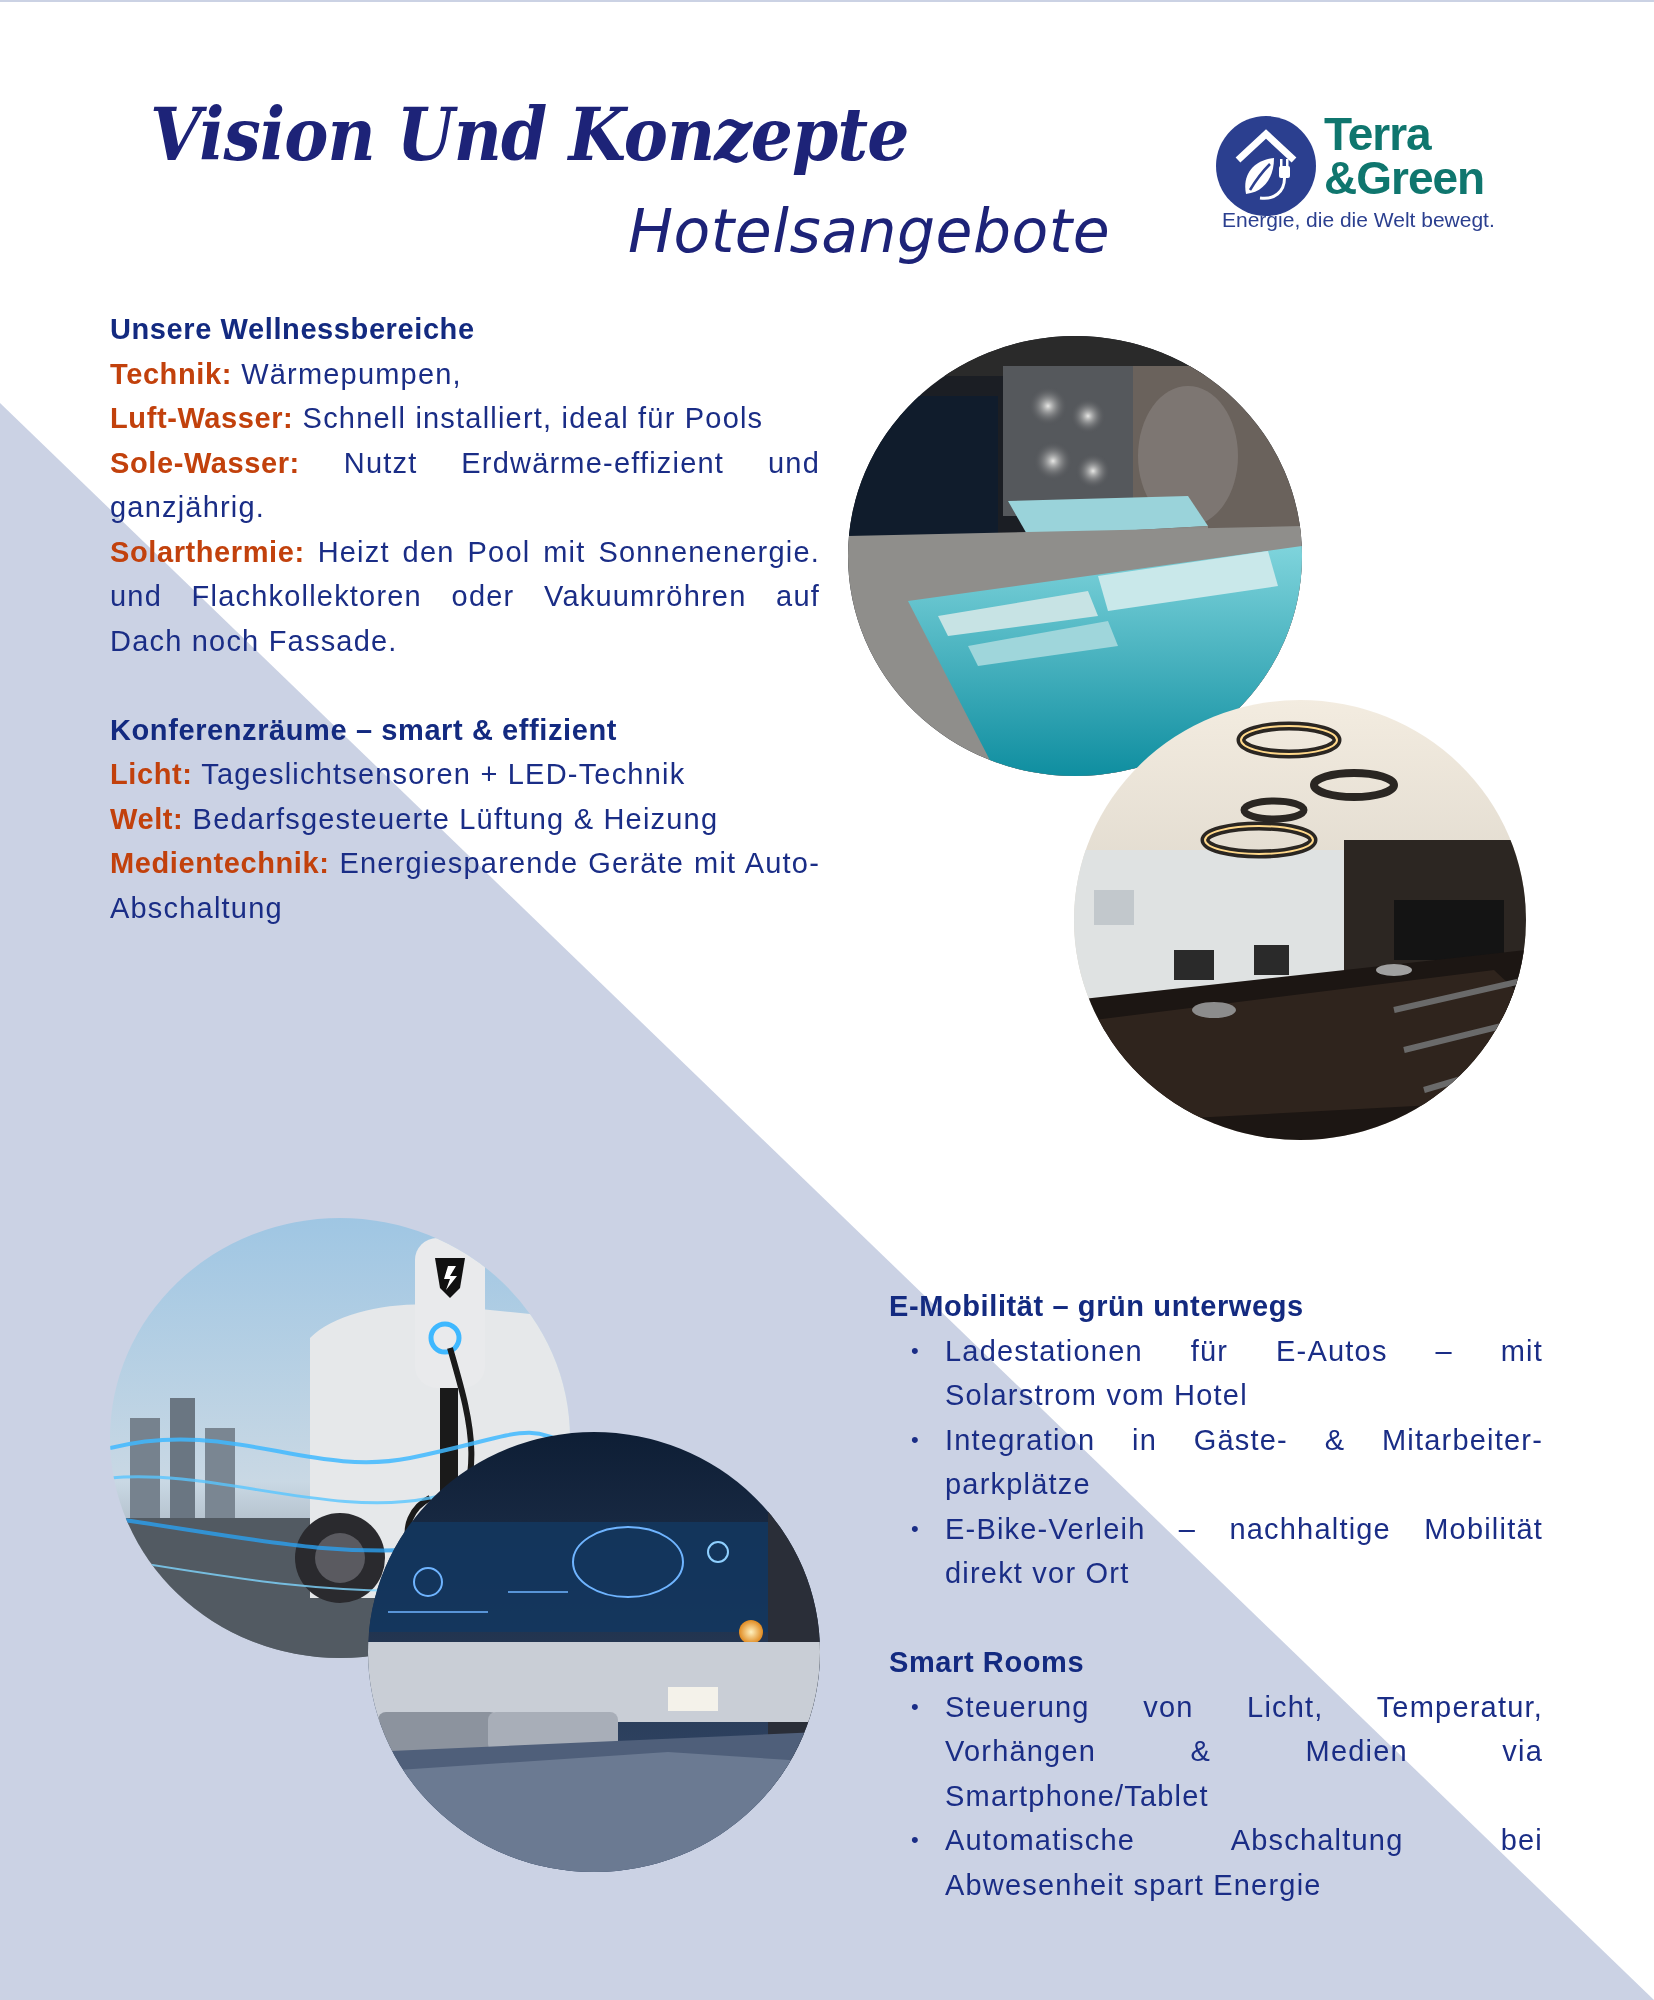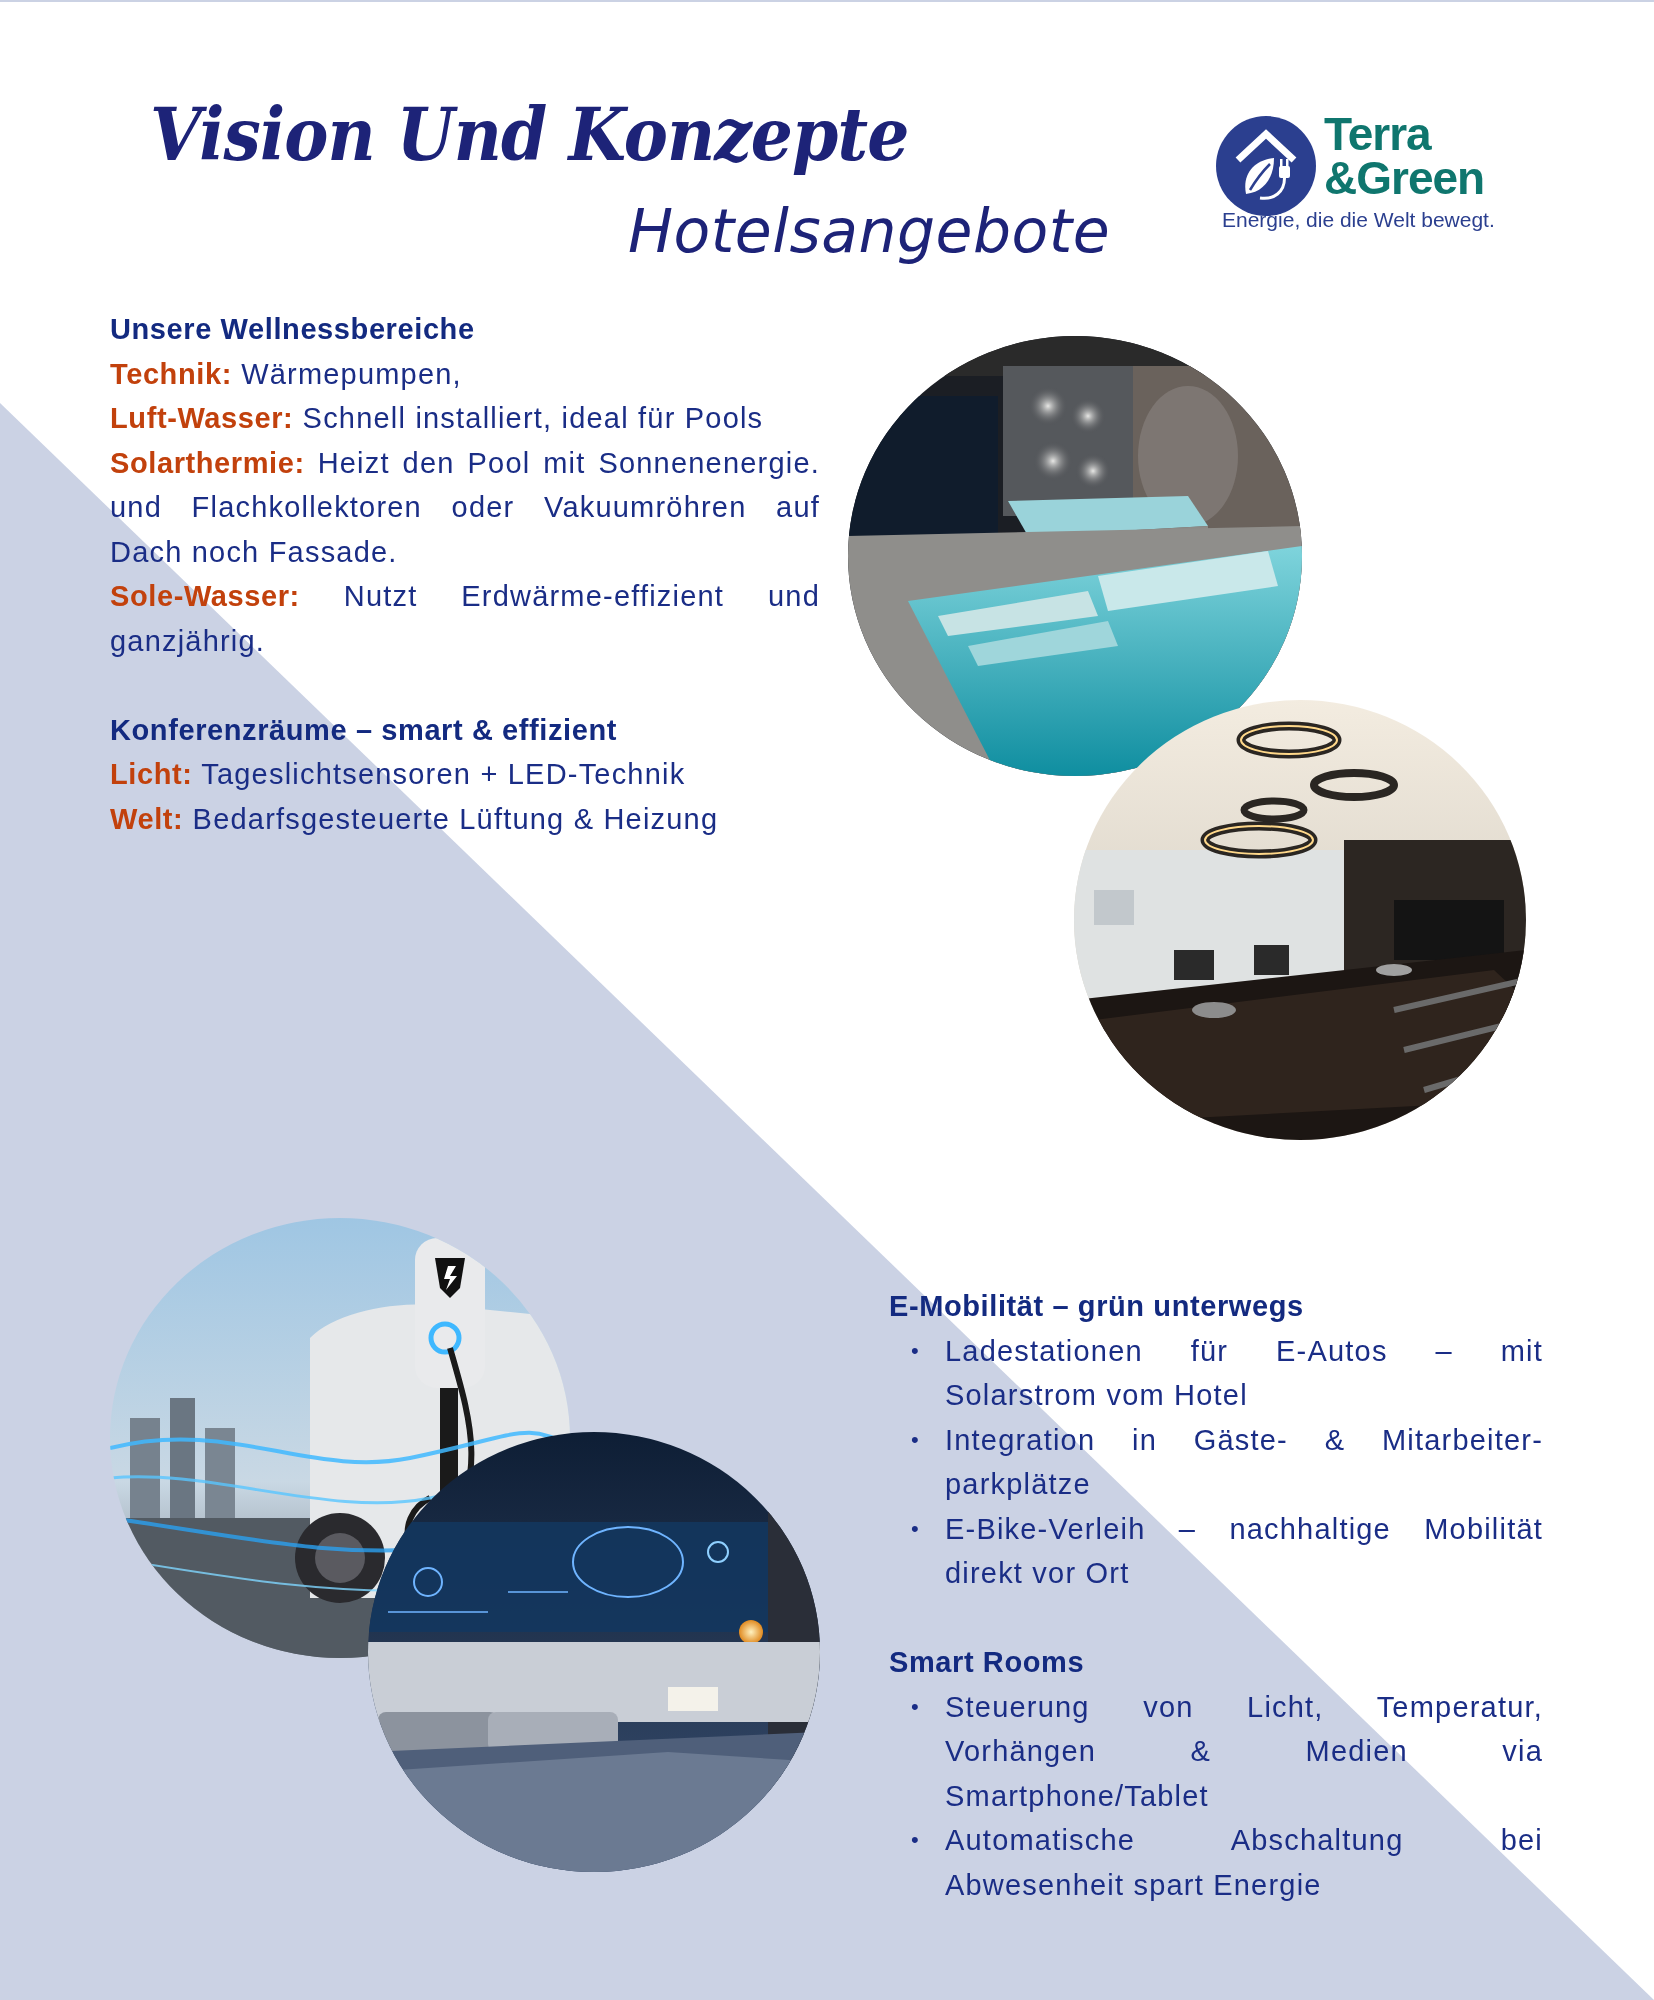--- a/index.html
+++ b/index.html
@@ -76,28 +76,29 @@
     <div>&amp;Green</div>
   </div>
   <div class="logo-tagline">Energie, die die Welt bewegt.</div>
 </div>
 
 <div class="textcol left-col">
   <section>
     <p class="h">Unsere Wellnessbereiche</p>
     <p><b>Technik:</b><span> Wärmepumpen,</span></p>
     <p><b>Luft-Wasser:</b><span> Schnell installiert, ideal für Pools</span></p>
+    <p><b>Sole-Wasser:</b><span> Nutzt Erdwärme-effizient und ganzjährig.</span></p>
     <p><b>Solarthermie:</b><span> Heizt den Pool mit Sonnenenergie. und Flachkollektoren oder Vakuumröhren auf Dach noch Fassade.</span></p>
-    <p><b>Sole-Wasser:</b><span> Nutzt Erdwärme-effizient und ganzjährig.</span></p>
   </section>
   <div class="gap"></div>
   <section>
     <p class="h">Konferenzräume – smart &amp; effizient</p>
     <p><b>Licht:</b><span> Tageslichtsensoren + LED-Technik</span></p>
     <p><b>Welt:</b><span> Bedarfsgesteuerte Lüftung &amp; Heizung</span></p>
+    <p><b>Medientechnik:</b><span> Energiesparende Geräte mit Auto-Abschaltung</span></p>
   </section>
 </div>
 
 <div class="textcol right-col">
   <section>
     <p class="h">E-Mobilität – grün unterwegs</p>
     <ul>
       <li><span class="bullet">•</span><span>Ladestationen für E-Autos – mit Solarstrom vom Hotel</span></li>
       <li><span class="bullet">•</span><span>Integration in Gäste- &amp; Mitarbeiter-parkplätze</span></li>
       <li><span class="bullet">•</span><span>E-Bike-Verleih – nachhaltige Mobilität direkt vor Ort</span></li>

